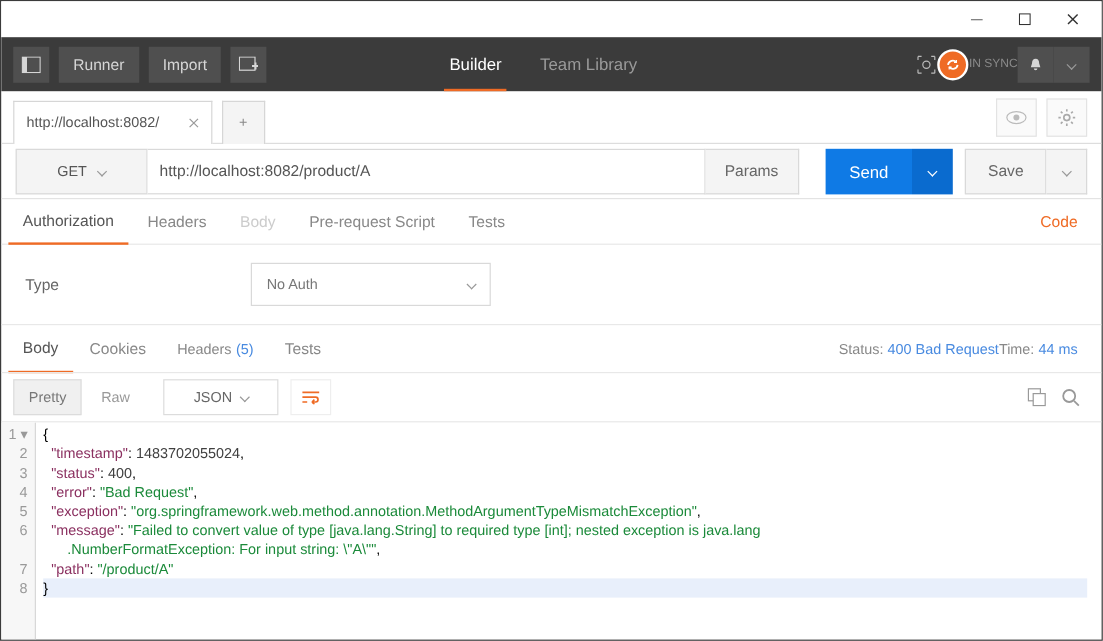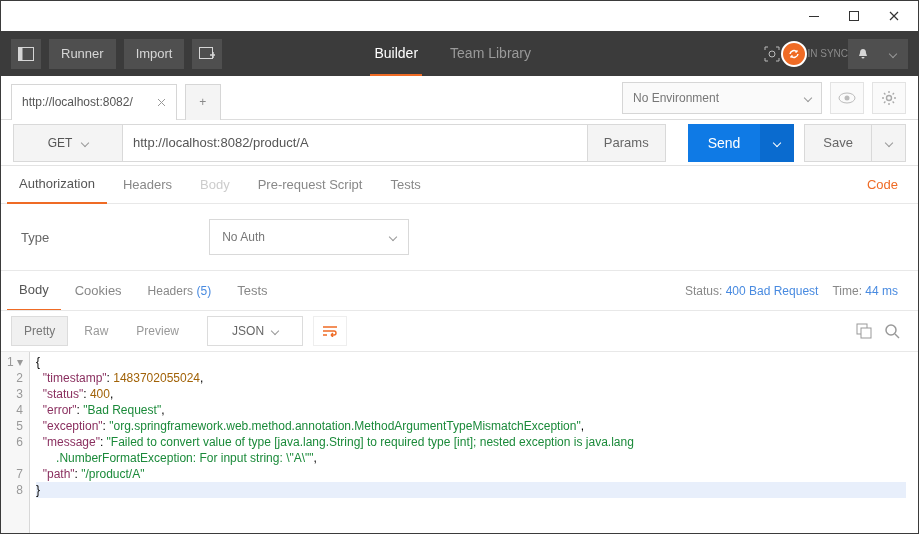--- a/index.html
+++ b/index.html
@@ -35,36 +35,36 @@
 .st.active{color:#555;border-bottom:2px solid #ef6b25}
 .st.dis{color:#ccc}
 .code-link{margin-left:auto;color:#ef6b25;font-size:13px;padding-right:14px}
 .auth-row{height:66px;display:flex;align-items:center;padding:0 20px;gap:160px}
 .auth-label{color:#666;font-size:13px}
 .auth-sel{width:200px;height:36px;border:1px solid #d9d9d9;background:#fff;display:flex;align-items:center;padding:0 12px;color:#777;justify-content:space-between}
 .resp-tabs{height:40px;border-top:1px solid #e8e8e8;display:flex;align-items:center;padding:0 6px;gap:2px}
 .rt{padding:12px 12px;color:#888;font-size:13px;cursor:pointer}
 .rt.active{color:#555;border-bottom:2px solid #ef6b25}
 .count{color:#488ae0}
-.status-wrap{margin-left:auto;display:flex;gap:14px;padding-right:14px;font-size:12px}
+.status-wrap{margin-left:auto;display:flex;padding-right:14px;font-size:12px}
 .status-lbl{color:#888}
 .status-val{color:#488ae0}
 .view-row{height:42px;border-top:1px solid #e8e8e8;border-bottom:1px solid #e8e8e8;display:flex;align-items:center;padding:0 10px;gap:4px}
 .vb{height:30px;padding:0 12px;background:#f0f0f0;border:1px solid #dcdcdc;color:#777;font-size:12px;display:flex;align-items:center}
 .vb.plain{background:transparent;border:none;color:#999}
 .fmt-sel{height:30px;padding:0 24px;border:1px solid #dcdcdc;background:#fff;color:#666;display:flex;align-items:center;gap:8px;margin-left:12px}
 .wrap-btn{height:30px;width:34px;border:1px solid #eee;background:#fff;margin-left:6px;display:flex;align-items:center;justify-content:center;color:#ef6b25}
 .right-icons{margin-left:auto;display:flex;gap:12px;padding-right:8px;color:#888}
 .code-area{flex:1;display:flex;font-family:Consolas,monospace;font-size:12px;overflow:auto}
 .gutter{background:#f7f7f7;border-right:1px solid #d8d8d8;color:#999;text-align:right;padding:2px 6px;user-select:none}
 .gutter div{height:16px;line-height:16px}
 .code{padding:2px 6px;white-space:pre;line-height:16px}
 .k{color:#8a2f5f}
 .s{color:#1b8a3a}
-.n{color:#a16207}
+.n{color:#404040}
 .chev{display:inline-block;border:solid #999;border-width:0 1.4px 1.4px 0;padding:2.5px;transform:rotate(45deg)}
 svg{display:block}
 .line-hl{background:#e8effb;display:inline-block;min-width:870px}
 </style>
 </head>
 <body>
 
 <div class="titlebar">
   <div class="wbtn">
       <svg width="10" height="1">
@@ -129,24 +129,20 @@
   <div class="req-tabs">
     <div class="req-tab">
       <span>http://localhost:8082/</span>
       <svg width="9" height="9">
           <path d="M1 1L8 8M8 1L1 8" stroke="#999"></path>
         </svg>
     </div>
     <div class="req-tab add">+</div>
   </div>
   <div class="env-wrap">
-    <div class="env-sel">
-      <span>No Environment</span>
-        <span class="chev"></span>
-    </div>
     <div class="env-btn">
         <svg width="18" height="12">
           <ellipse cx="9" cy="6" rx="8" ry="5" fill="none" stroke="#bbb"></ellipse>
           <circle cx="9" cy="6" r="2.5" fill="#bbb"></circle>
         </svg>
       </div>
     <div class="env-btn">
         <svg width="16" height="16">
           <circle cx="8" cy="8" r="2.5" fill="none" stroke="#aaa" stroke-width="1.4"></circle>
           <path d="M8 1v2M8 13v2M1 8h2M13 8h2M3 3l1.4 1.4M11.6 11.6L13 13M13 3l-1.4 1.4M4.4 11.6L3 13" stroke="#aaa" stroke-width="1.4"></path>
@@ -196,21 +192,20 @@
   <div class="rt">Tests</div>
   <div class="status-wrap">
     <div><span class="status-lbl">Status:</span> <span class="status-val">400 Bad Request</span></div>
     <div><span class="status-lbl">Time:</span> <span class="status-val">44 ms</span></div>
   </div>
 </div>
 
 <div class="view-row">
   <div class="vb">Pretty</div>
   <div class="vb plain">Raw</div>
-  <div class="vb plain">Preview</div>
   <div class="fmt-sel">
       <span>JSON</span>
       <span class="chev"></span>
     </div>
   <div class="wrap-btn">
       <svg width="16" height="12">
         <path d="M1 2h14M1 6h11a2 2 0 0 1 0 4h-3m0 0l2-2m-2 2l2 2M1 10h4" stroke="#ef6b25" fill="none" stroke-width="1.4"></path>
       </svg>
     </div>
   <div class="right-icons">

